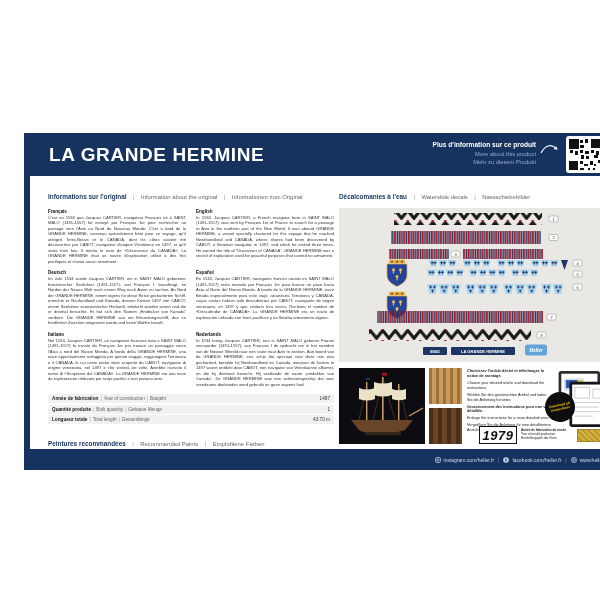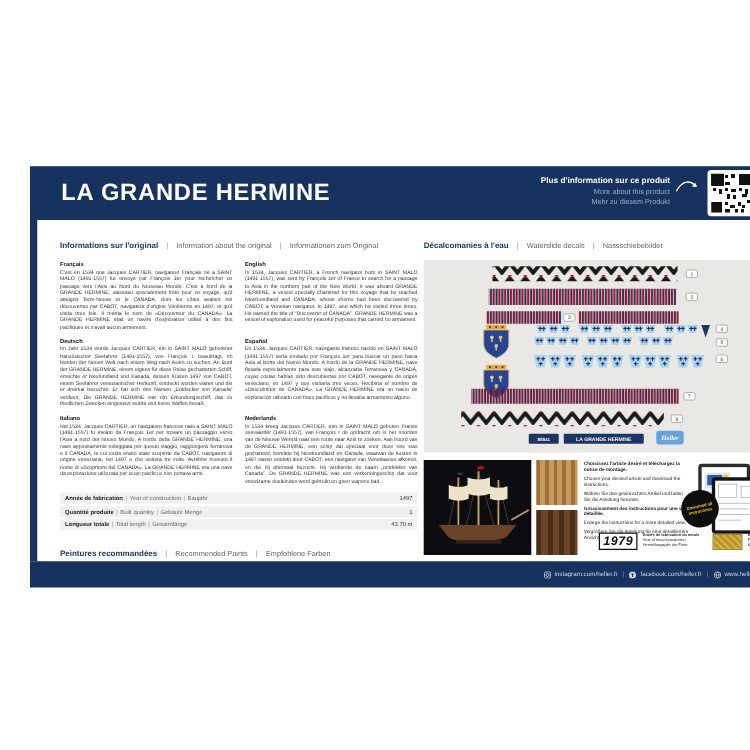--- a/index.html
+++ b/index.html
@@ -46,21 +46,21 @@
   .wood1{width:33px;height:36px;background:repeating-linear-gradient(90deg,#a0703a 0 3px,#c79a5e 3px 7px);}
   .wood2{margin-top:4px;width:33px;height:36px;background:repeating-linear-gradient(90deg,#4a2e18 0 4px,#6b4526 4px 9px);}
   .instr{position:absolute;left:128px;top:1px;width:84px;}
   .instr p{margin:0 0 2px;font-size:3.8px;line-height:1.3;color:#222;}
   .instr p.b{font-weight:bold;}
   .devices{position:absolute;left:216px;top:0;width:56px;height:62px;}
   .dl-badge{position:absolute;left:-10px;top:24px;width:30px;height:30px;border-radius:50%;
             background:#0e0e0e;color:#f2c512;display:flex;align-items:center;justify-content:center;
             text-align:center;font-size:3.4px;font-weight:bold;line-height:1.3;transform:rotate(-12deg);}
   .badges{position:absolute;left:140px;top:58px;display:flex;align-items:center;gap:4px;}
-  .year-badge{border:1.6px solid #111;background:#fff;color:#111;font-size:10px;font-weight:bold;
+  .year-badge{border:1.6px solid #111;background:#fff;color:#111;font-size:13px;font-weight:bold;
               font-style:italic;padding:.5px 2.5px;letter-spacing:.5px;}
   .badge-cap p{margin:0;font-size:3.1px;line-height:1.25;color:#222;width:52px;}
   .badge-cap p.b{font-weight:bold;}
   .gold-chip{width:22px;height:11px;background:repeating-linear-gradient(45deg,#d6b341 0 2px,#b8962e 2px 4px);
              border:.6px solid #a5842a;}
   
   .foot-links{position:absolute;right:16px;top:0;height:21px;display:flex;align-items:center;gap:3px;
               color:#cdd8ea;font-size:5px;}
   .foot-links .sep{color:#7b8fb5;padding:0 1px;}
   .tg{font:4px "Liberation Sans",sans-serif;fill:#444;text-anchor:middle;}

